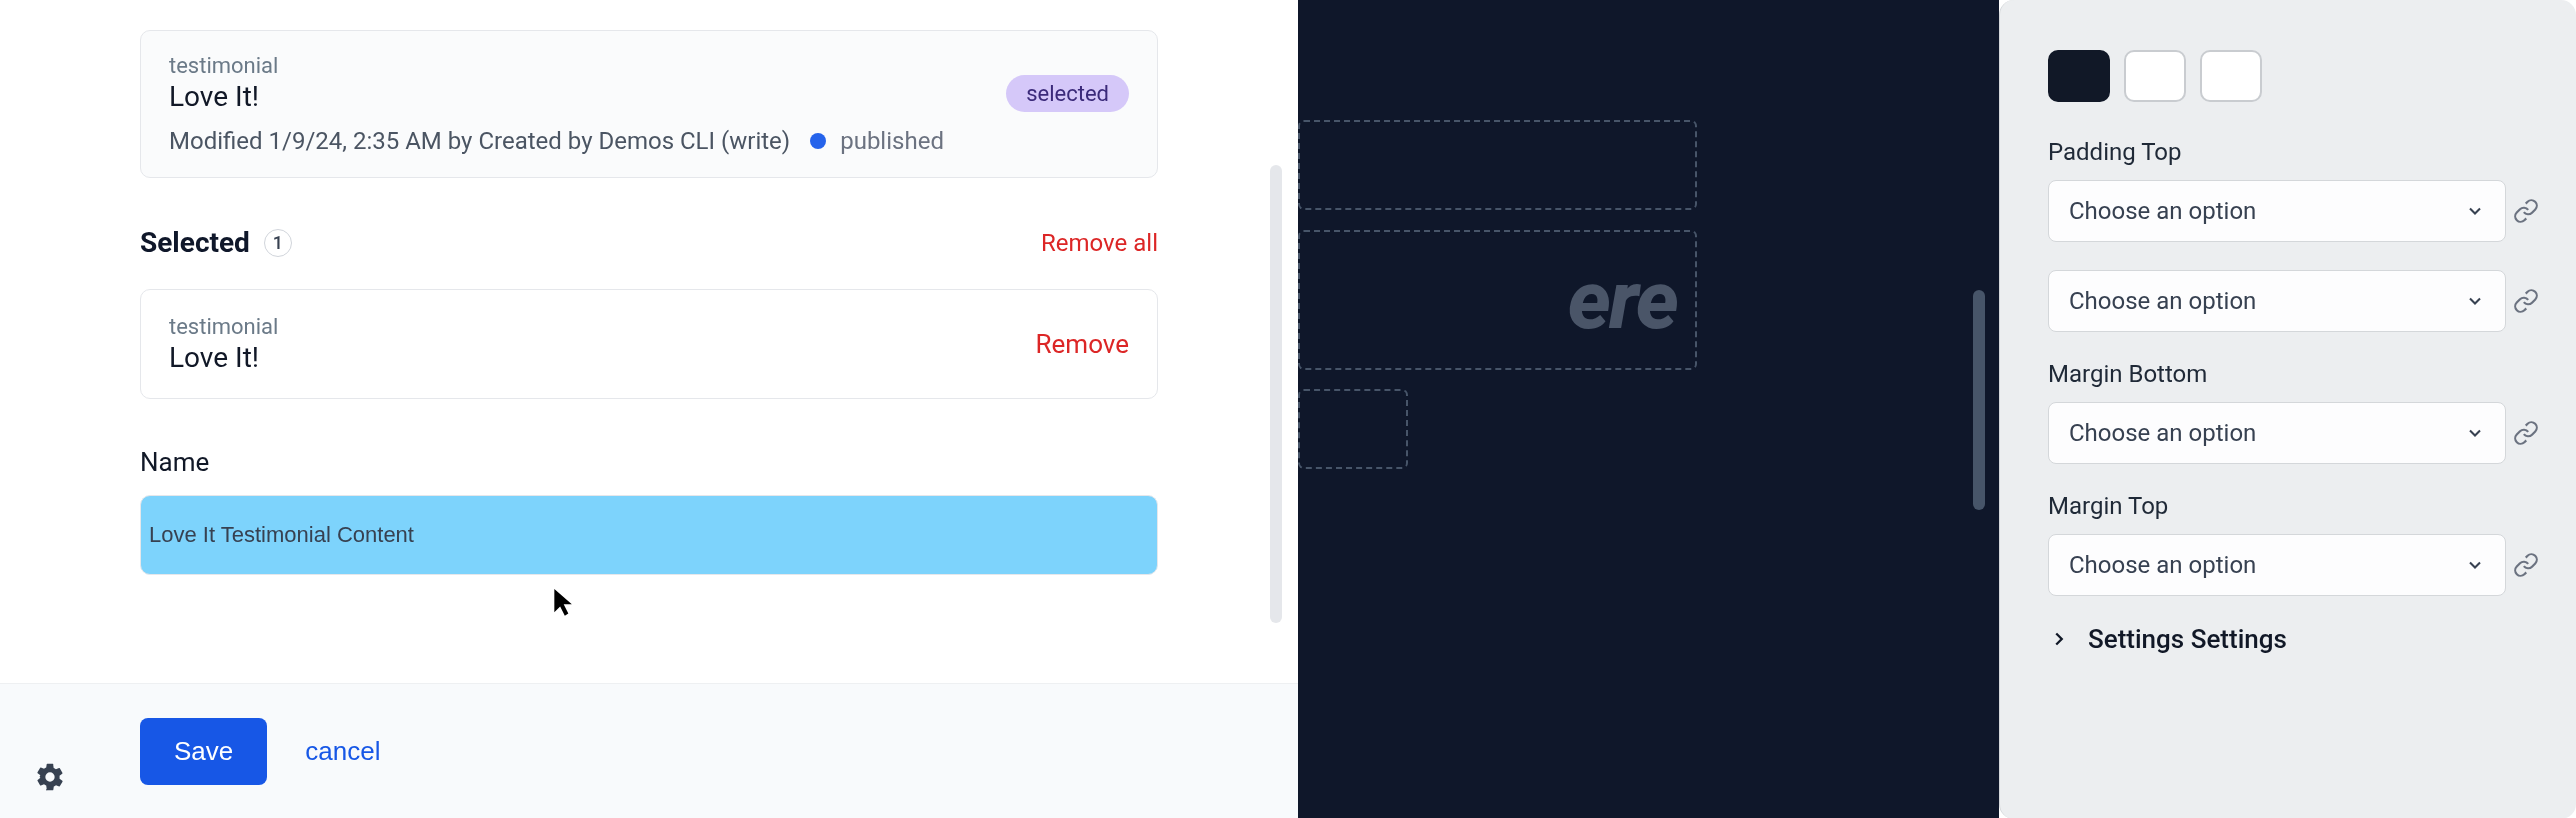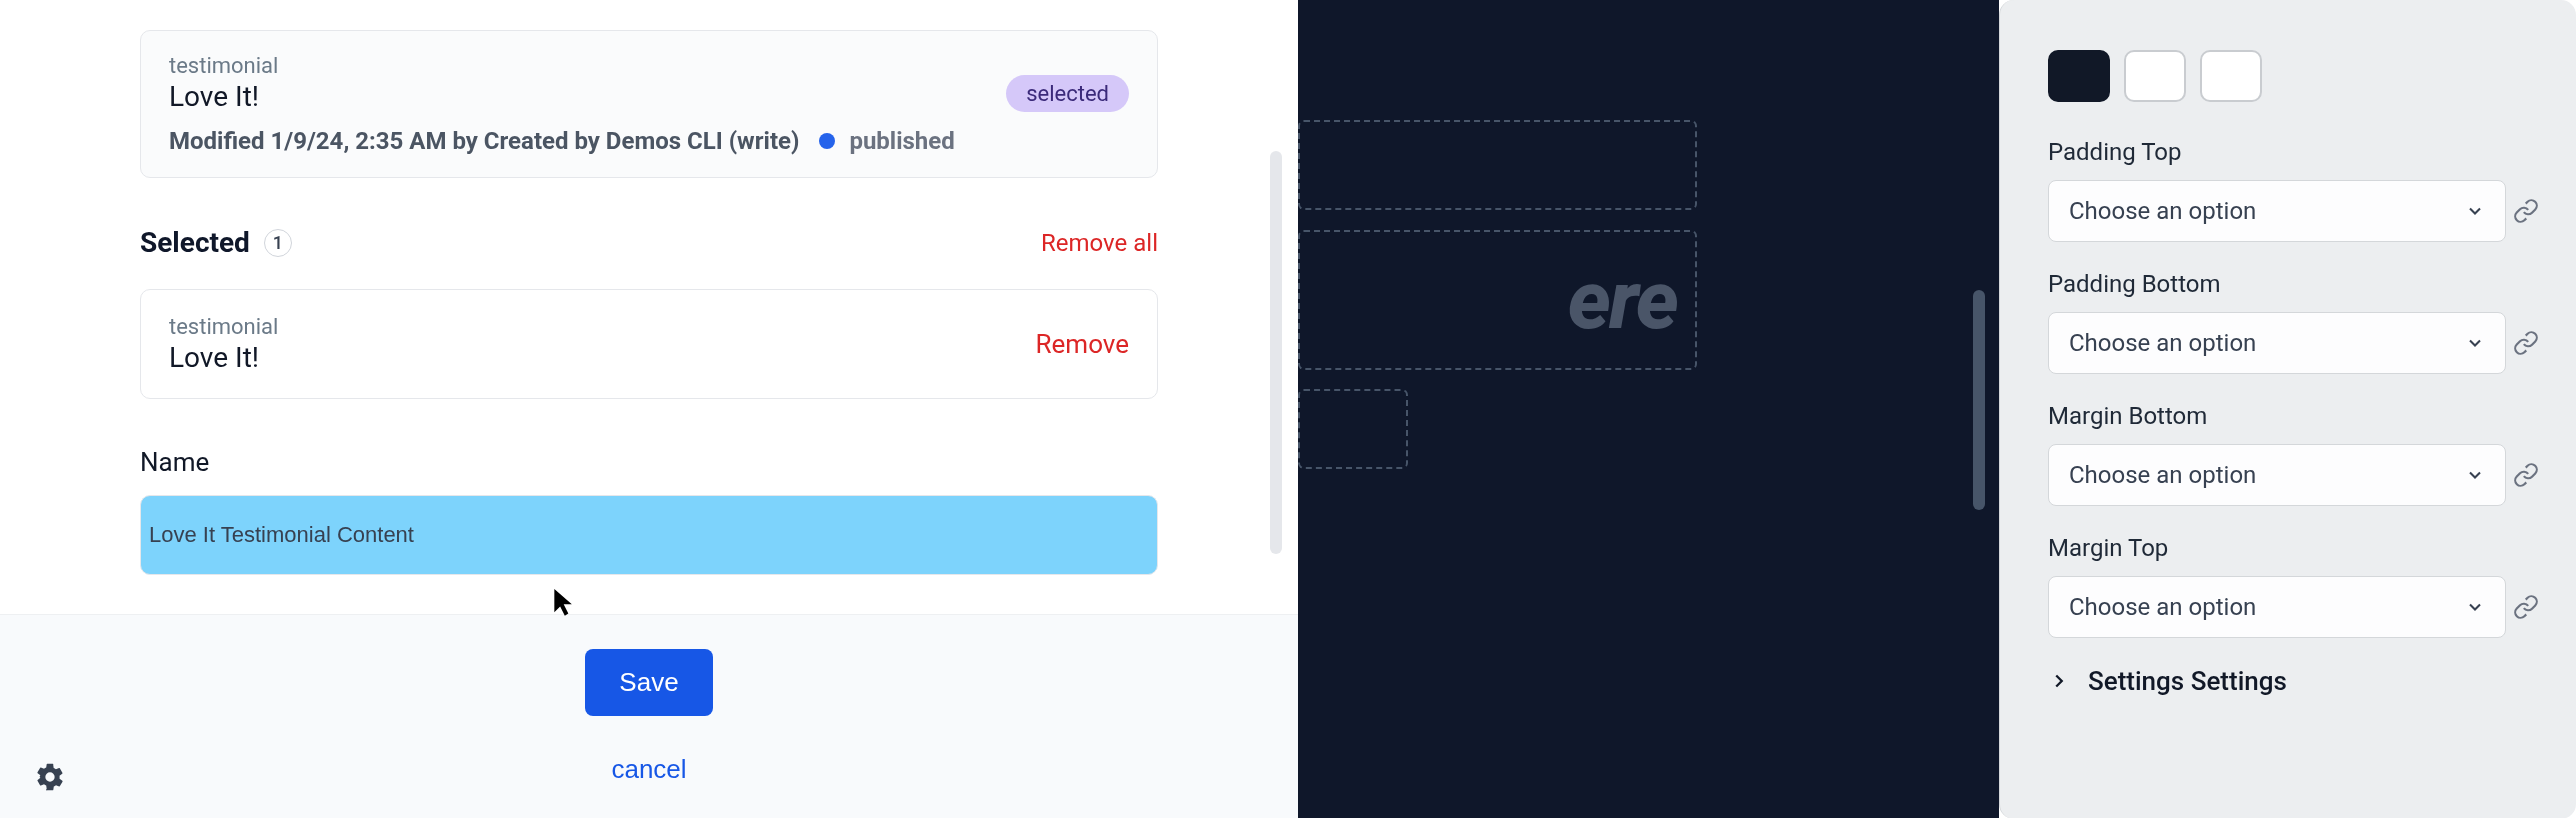--- a/index.html
+++ b/index.html
@@ -47,21 +47,20 @@
     }
     .card-title {
       font-size: 28px;
       color: #111827;
       margin-bottom: 14px;
     }
     .card-meta-row {
       display: flex;
       align-items: center;
       gap: 20px;
-      font-weight: bold;
     }
     .card-meta {
       font-size: 24px;
       color: #4b5563;
     }
     .status-blip {
       display: inline-flex;
       align-items: center;
       gap: 14px;
       color: #6b7280;
@@ -146,21 +145,20 @@
       background: #7dd3fc;
       outline: none;
     }
     .modal-footer {
       background: #f8fafc;
       padding: 34px 140px;
       display: flex;
       align-items: center;
       gap: 38px;
       border-top: 1px solid #eef0f2;
-      flex-direction: column;
     }
     .btn-primary {
       background: #1757e6;
       color: #fff;
       border: none;
       padding: 18px 34px;
       border-radius: 8px;
       font-size: 26px;
       cursor: pointer;
     }
@@ -402,21 +400,20 @@
         <div class="link-icon">
           <svg width="26" height="26" viewBox="0 0 24 24" fill="none" stroke="currentColor" stroke-width="2">
               <path d="M10 13a5 5 0 0 0 7.54.54l3-3a5 5 0 0 0-7.07-7.07l-1.72 1.71"></path>
               <path d="M14 11a5 5 0 0 0-7.54-.54l-3 3a5 5 0 0 0 7.07 7.07l1.71-1.71"></path>
             </svg>
         </div>
       </div>
     </div>
 
     <div>
-      <div class="prop-label">Padding Bottom</div>
       <div class="prop-row">
         <div class="select-box">
           <span>Choose an option</span>
           <svg class="chev" width="20" height="20" viewBox="0 0 24 24" fill="none" stroke="currentColor" stroke-width="2.5">
               <polyline points="6 9 12 15 18 9"></polyline>
             </svg>
         </div>
         <div class="link-icon">
           <svg width="26" height="26" viewBox="0 0 24 24" fill="none" stroke="currentColor" stroke-width="2">
               <path d="M10 13a5 5 0 0 0 7.54.54l3-3a5 5 0 0 0-7.07-7.07l-1.72 1.71"></path>

